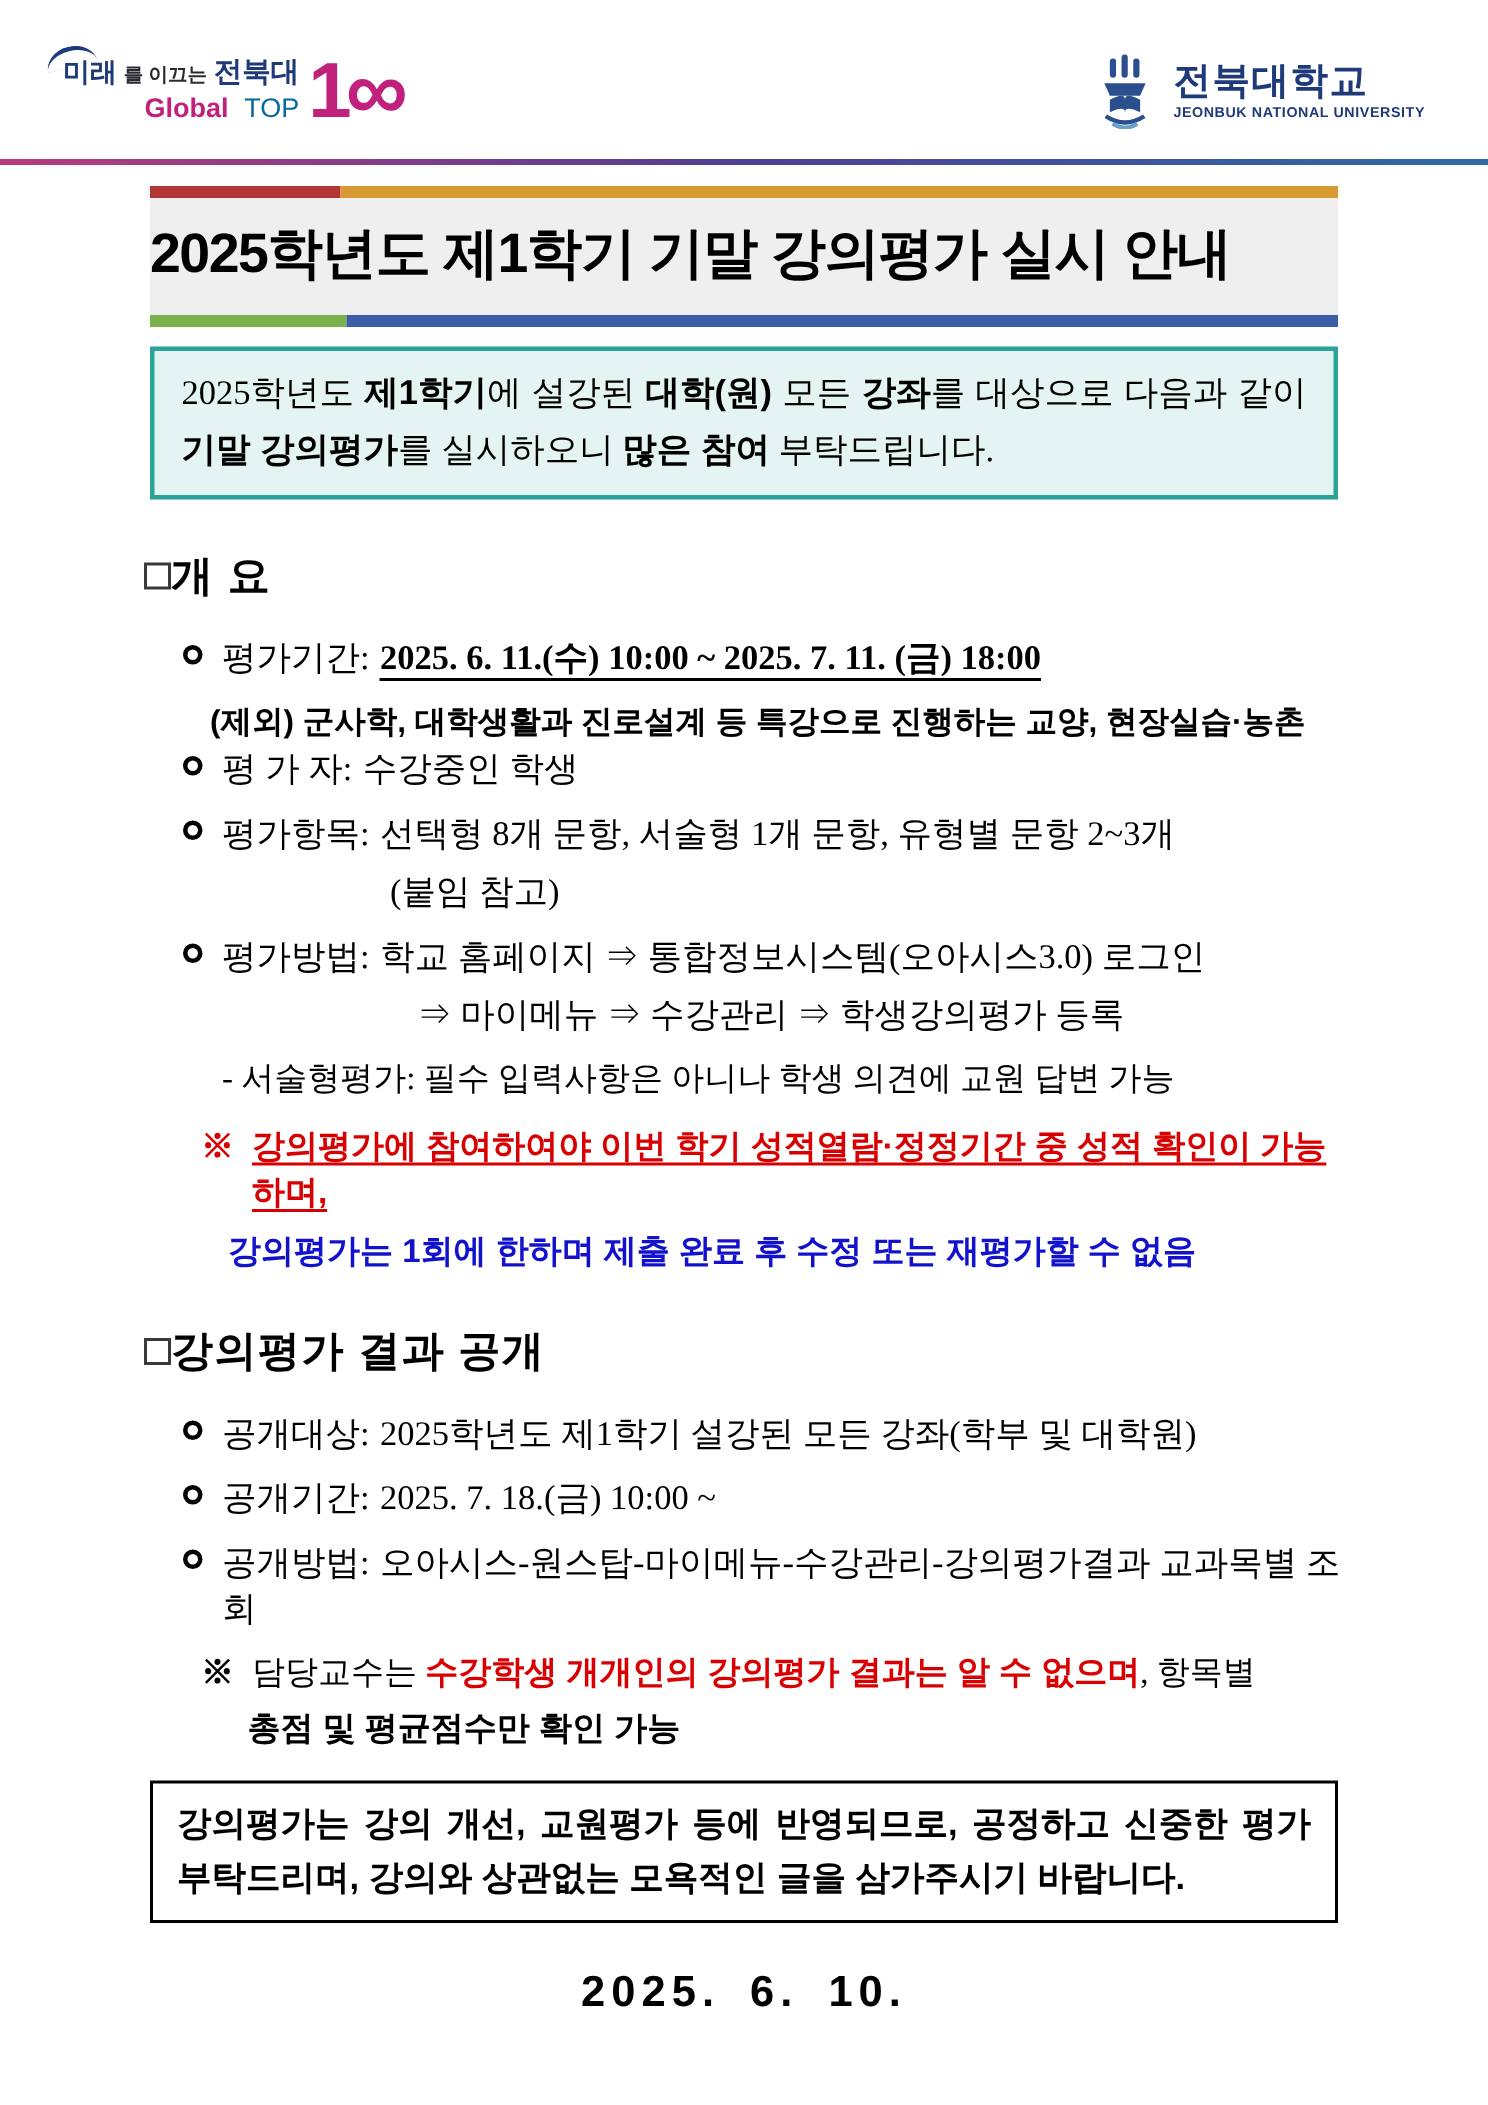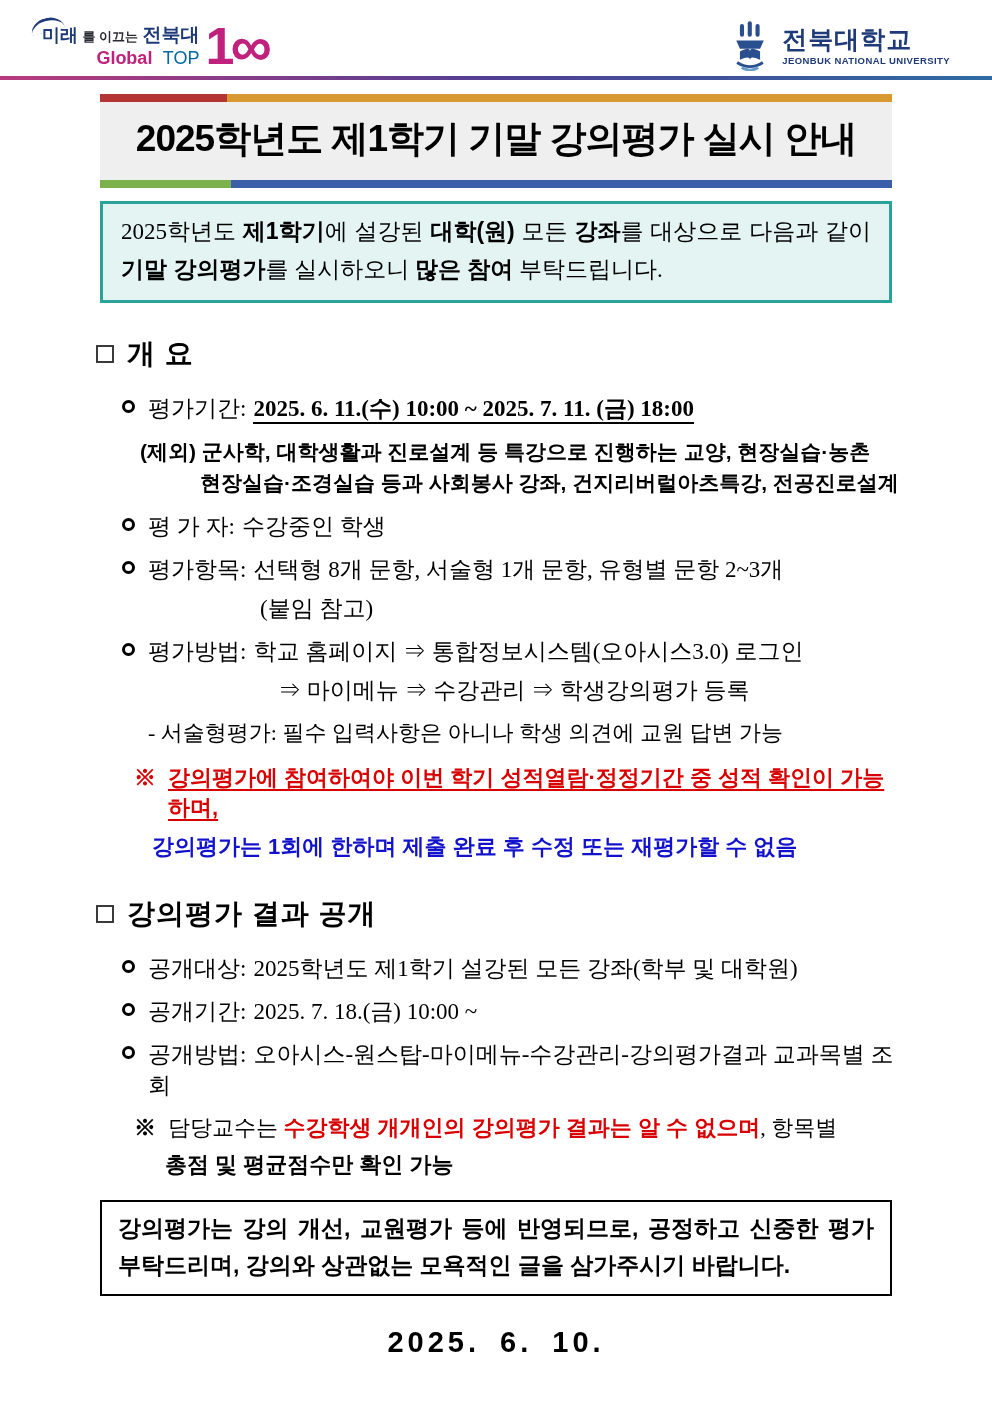--- a/index.html
+++ b/index.html
@@ -10,21 +10,21 @@
     margin: 0 auto;
     background: #ffffff;
     font-family: "Liberation Serif", serif;
     color: #000;
     overflow: hidden;
   }
 
   
   .header {
     display: flex; justify-content: space-between; align-items: center;
-    padding: 26px 42px 10px 42px; height: 76px;
+    padding: 26px 42px 10px 42px; height: 106px;
   }
   .logo-left { display: flex; align-items: center; font-family: "Liberation Sans", sans-serif; }
   .logo-left-text { display: flex; flex-direction: column; align-items: flex-end; line-height: 1.15; position: relative; }
   .tagline { white-space: nowrap; }
   .tagline .t1 { font-weight: bold; color: var(--navy,#1e3a78); font-size: 18px; position: relative; }
   .swoosh {
     position: absolute; width: 34px; height: 14px; left: -12px; top: -7px;
     border-top: 3px solid var(--navy,#1e3a78);
     border-radius: 50% 50% 0 0 / 100% 100% 0 0;
     transform: rotate(-14deg);
@@ -48,41 +48,41 @@
     background: linear-gradient(to right, var(--rule-left,#b93a7d), var(--rule-mid,#4f3f93), var(--rule-right,#2e6ba3));
   }
 
   
   .banner { margin: 14px 100px 0 100px; }
   .banner-top { display: flex; height: 8px; }
   .banner-top .seg-red { width: 16%; background: var(--banner-red,#b53434); }
   .banner-top .seg-orange { flex: 1; background: var(--banner-orange,#d89a30); }
   .banner-body {
     background: var(--banner-bg,#efefef);
-    text-align: center; padding: 12px 0 16px 0;
+    padding: 12px 0 16px 0;
     font-family: "Liberation Sans", sans-serif;
     font-weight: bold; font-size: 37px; letter-spacing: -1px;
   }
   .banner-bottom { display: flex; height: 8px; }
   .banner-bottom .seg-green { width: 16.5%; background: var(--banner-green,#7bb24c); }
   .banner-bottom .seg-blue { flex: 1; background: var(--banner-blue,#3a5fa8); }
 
   
   .intro {
     margin: 13px 100px 0 100px;
     border: 3px solid var(--teal,#2ba39b);
     background: var(--mint,#e3f4f2);
     padding: 9px 18px 11px 18px;
     font-size: 23px; line-height: 1.6; text-align: justify;
   }
 
   
   .content { margin: 0 88px 0 96px; }
   .section-heading {
-    display: flex; align-items: center; gap: 13px;
+    display: flex; align-items: center; 
     font-family: "Liberation Sans", sans-serif; font-weight: bold;
     font-size: 28px; margin: 32px 0 20px 0; letter-spacing: 1px;
   }
   .bullet-square { width: 18px; height: 18px; border: 2px solid #3a3a3a; background: #fff; flex: 0 0 auto; }
 
   .row { display: flex; align-items: flex-start; font-size: 23px; margin-bottom: 12px; }
   .bullet-o {
     flex: 0 0 auto; width: 13px; height: 13px;
     border: 3.5px solid #000; border-radius: 50%;
     margin: 7px 13px 0 26px; background: #fff;
@@ -199,21 +199,20 @@
 
     <div class="row">
       <span class="bullet-o"></span>
       <div class="row-text">
         <span class="lbl">평가기간:</span><span class="val-underline">2025. 6. 11.(수) 10:00 ~ 2025. 7. 11. (금) 18:00</span>
       </div>
     </div>
 
 
     <div class="excl excl-l1">(제외) 군사학, 대학생활과 진로설계 등 특강으로 진행하는 교양, 현장실습·농촌</div>
-    <div class="excl excl-l2">현장실습·조경실습 등과 사회봉사 강좌, 건지리버럴아츠특강, 전공진로설계</div>
 
     <div class="row">
       <span class="bullet-o"></span>
       <div class="row-text">
         <span class="lbl">평 가 자:</span><span>수강중인 학생</span>
       </div>
     </div>
 
     <div class="row">
       <span class="bullet-o"></span>

